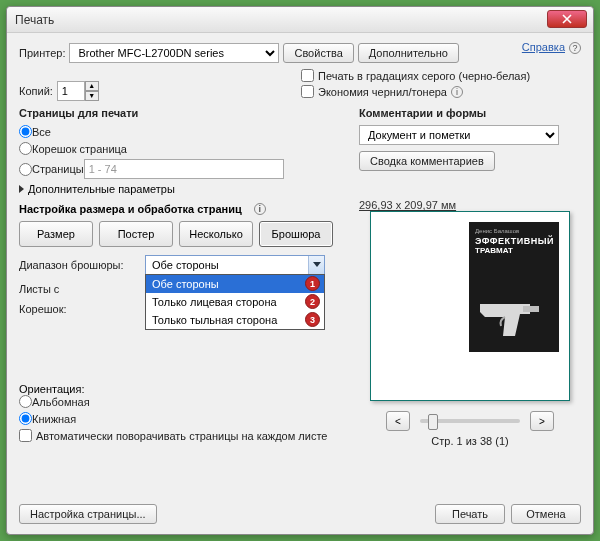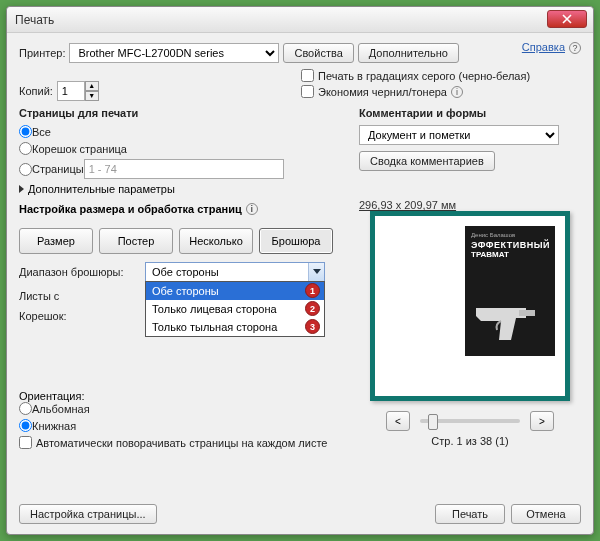--- a/index.html
+++ b/index.html
@@ -21,38 +21,38 @@
   .checkbox-row { display:flex; align-items:center; gap:4px; margin-bottom:3px; }
   .checkbox-row input { margin:0; }
   .columns { display:flex; gap:20px; margin-top:6px; }
   .left-col { width:320px; }
   .right-col { flex:1; }
   .group-title { font-weight:bold; color:#222; margin-bottom:6px; }
   .radio-row { display:flex; align-items:center; margin-bottom:4px; }
   .pages-input { width:200px; color:#999; }
   .expander { display:flex; align-items:center; gap:4px; margin-top:4px; margin-bottom:8px; cursor:pointer; }
   .tri { display:inline-block; width:0;height:0;border-left:5px solid #333;border-top:4px solid transparent;border-bottom:4px solid transparent; }
-  .section-title { font-weight:bold; margin:8px 0 13px 0; display:flex; align-items:center; gap:4px;}
+  .section-title { font-weight:bold; margin:8px 0 6px 0; display:flex; align-items:center; gap:12px;}
   .info-icon { display:inline-block; width:12px;height:12px;border:1px solid #888;border-radius:50%; font-size:9px; line-height:10px; text-align:center; color:#555; }
   .tab-btns { display:flex; gap:6px; }
   .tab-btn { width:74px; height:26px; background:linear-gradient(#fdfdfd,#e5e5e5); border:1px solid #999; border-radius:3px; font-size:11px; }
   .tab-btn.active { background:#e8e8e8; border-color:#666; box-shadow:inset 0 0 0 1px #fff; }
   .form-row { display:flex; align-items:center; gap:6px; margin-top:8px; }
   .form-row label { width:120px; }
   .combo-wrap { position:relative; width:180px; }
   .combo { width:180px; height:20px; border:1px solid #7a9ccf; background:#fff; padding:0 18px 0 6px; display:flex; align-items:center; }
   .combo-arrow { position:absolute; right:1px; top:1px; width:16px; height:18px; background:linear-gradient(#eaf2fc,#c9ddf5); border-left:1px solid #a8bfe0; display:flex;align-items:center;justify-content:center; }
   .combo-arrow svg { width:8px;height:6px; }
   .dropdown { position:absolute; top:19px; left:0; width:180px; border:1px solid #555; background:#fff; z-index:10; }
   .dd-item { padding:2px 6px; position:relative; cursor:pointer; height:18px; display:flex; align-items:center; }
   .dd-item.sel { background:#2a6fd6; color:#fff; }
   .dd-badge { position:absolute; right:4px; top:1px; width:15px;height:15px;background:#c62828;border:1px solid #8a1b1b;border-radius:50%;color:#fff;font-size:9px;font-weight:bold;display:flex;align-items:center;justify-content:center; }
   .orientation { margin-top:68px; }
   .preview-size { text-align:left; color:#333; margin-bottom:0; margin-top:6px;text-decoration:underline; }
-  .preview { width:200px; height:190px; background:#fff; border:5px solid #0f766e; box-shadow:2px 2px 4px rgba(0,0,0,.25); margin:0 auto; position:relative; padding:6px; }
+  .preview { width:200px; height:190px; background:#fff; border:1px solid #0f766e; box-shadow:2px 2px 4px rgba(0,0,0,.25); margin:0 auto; position:relative; padding:6px; }
   .page { position:absolute; right:10px; top:10px; width:90px; height:130px; background:#1a1a1a; color:#fff; padding:6px; }
   .page .line1 { font-size:6px; color:#aaa; }
   .page .line2 { font-size:9px; font-weight:bold; letter-spacing:.5px; margin-top:2px; }
   .page .line3 { font-size:8px; font-weight:bold; }
   .gun { position:absolute; left:6px; bottom:8px; width:70px; height:60px; }
   .pager { display:flex; align-items:center; justify-content:center; gap:6px; margin-top:10px; }
   .pager .btn-small { width:24px; height:20px; background:linear-gradient(#fdfdfd,#e5e5e5); border:1px solid #999; border-radius:3px; font-size:10px; }
   .slider { width:100px; height:4px; background:#ccc; border-radius:2px; position:relative; margin:0 4px;}
   .slider::after { content:""; position:absolute; left:8px; top:-5px; width:8px;height:14px;background:#eee;border:1px solid #888;border-radius:2px; }
   .page-status { text-align:center; margin-top:4px; color:#222; }

